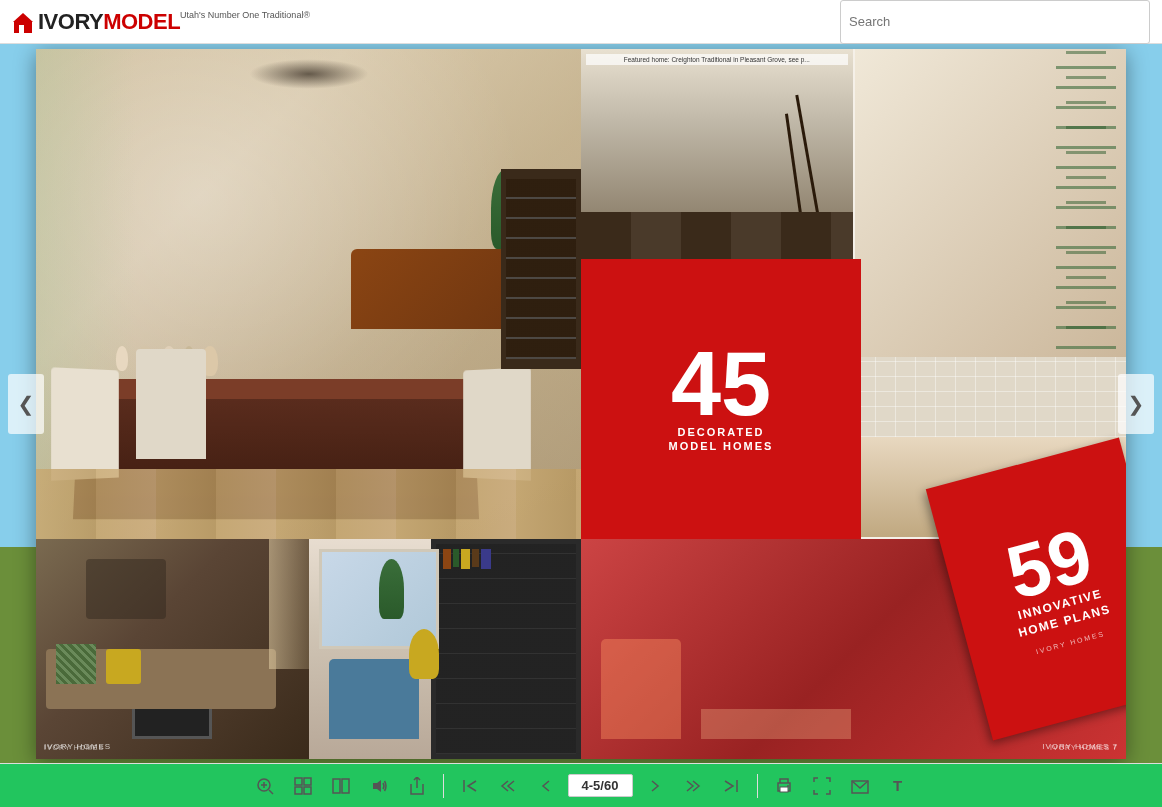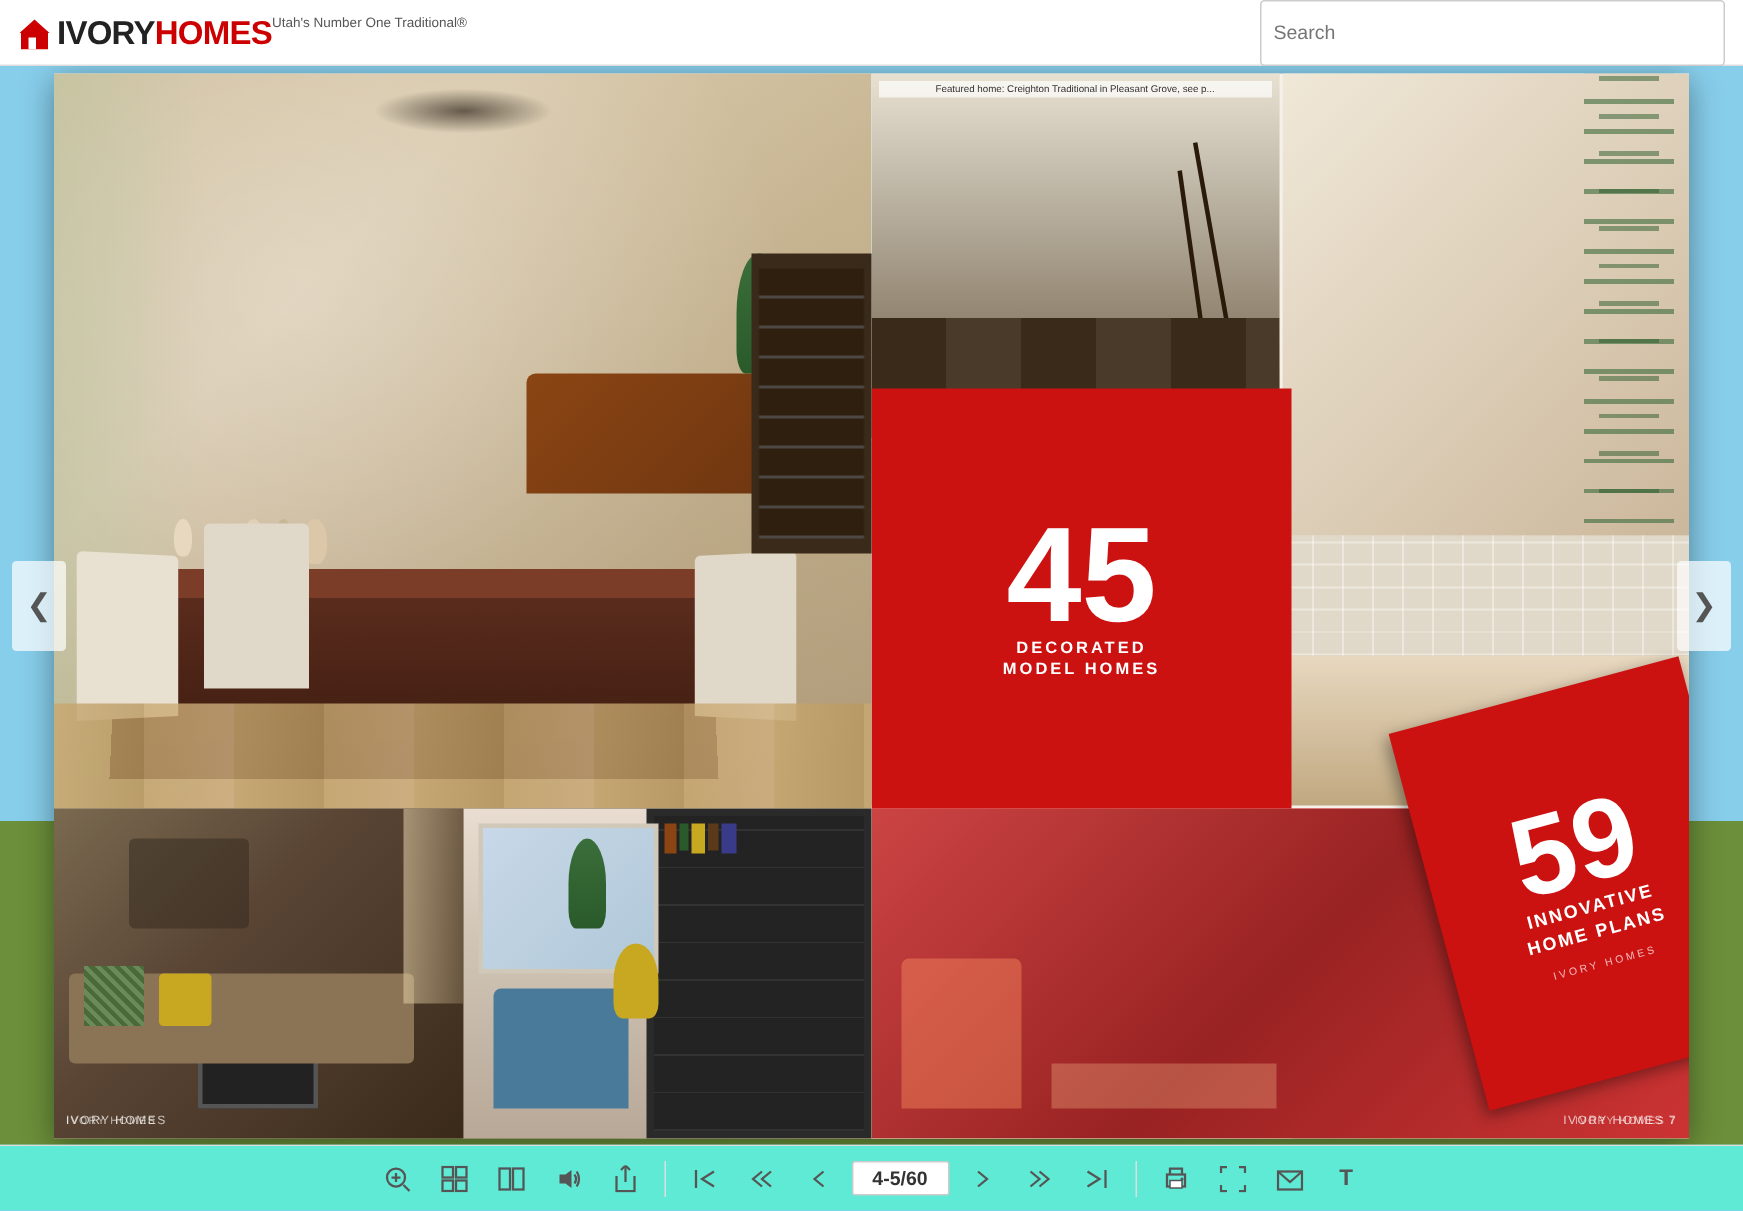--- a/index.html
+++ b/index.html
@@ -329,21 +329,21 @@
       bottom: 8px;
       right: 8px;
       font-size: 8px;
       color: rgba(255,255,255,0.7);
       letter-spacing: 1px;
     }
 
     
     #footer {
       height: 44px;
-      background: #5eead4;
+      background: #22c55e;
       border-top: 1px solid #ddd;
       display: flex;
       align-items: center;
       justify-content: center;
       gap: 6px;
       flex-shrink: 0;
       padding: 0 10px;
     }
 
     .toolbar-btn {
@@ -399,21 +399,21 @@
 <div id="header">
   <div id="logo-area">
     <div id="logo-text">
 
       <svg class="logo-icon" viewBox="0 0 22 22">
         <rect x="2" y="10" width="18" height="12" fill="#c00"></rect>
         <polygon points="11,2 1,11 21,11" fill="#c00"></polygon>
         <rect x="7" y="14" width="5" height="8" fill="#fff"></rect>
       </svg>
       <span class="logo-ivory">IVORY</span>
-      <span class="logo-homes">HOMES</span>
+      <span class="logo-homes">MODEL</span>
     </div>
     <div id="logo-tagline">Utah's Number One Traditional®</div>
   </div>
   <input id="search-box" type="text" placeholder="Search" style="">
 </div>
 
 <div id="content-area">
 
   <button class="nav-arrow" id="arrow-left">❮</button>
 

